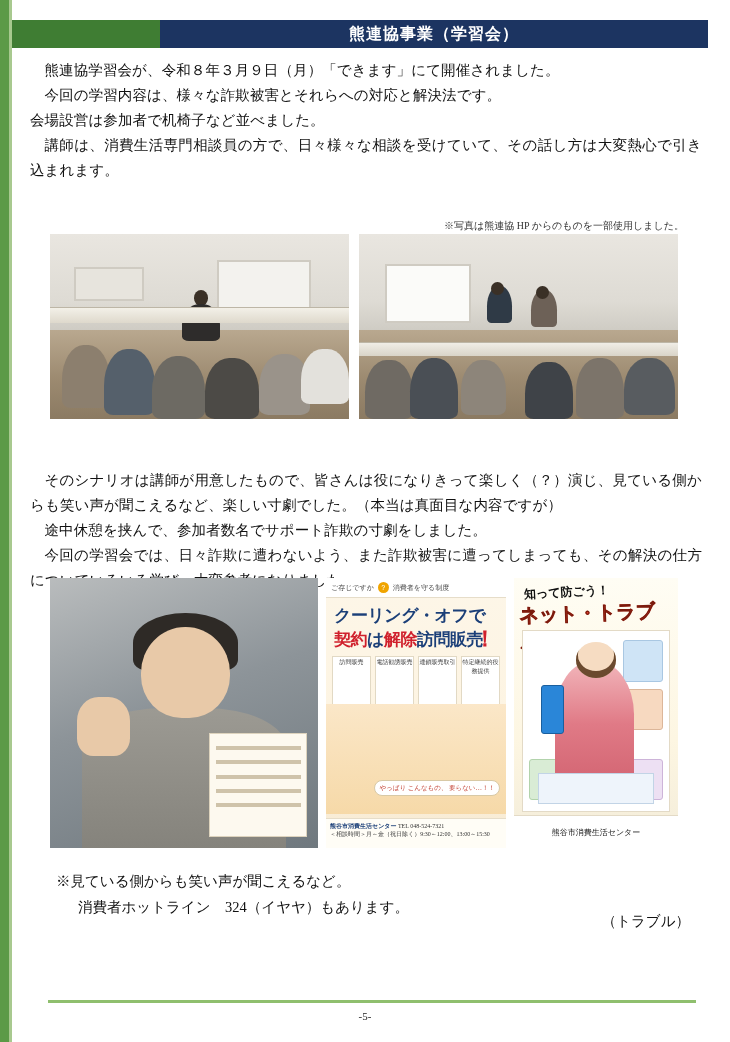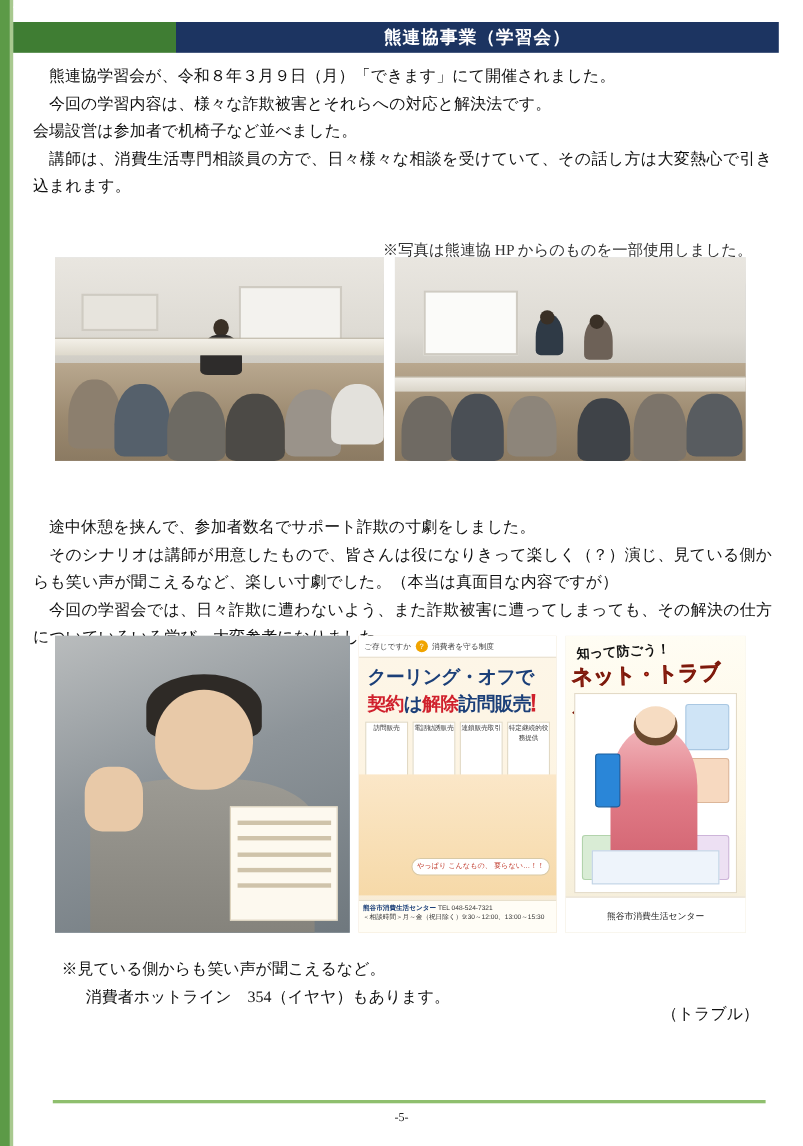--- a/index.html
+++ b/index.html
@@ -81,21 +81,21 @@
     text-indent: 0;
   }
   #para-block-1 { top: 58px; }
   #para-block-2 { top: 468px; }
   .photo-note {
     position: absolute;
     left: 30px;
     top: 219px;
     width: 672px;
     text-align: right;
-    font-size: 14px;
+    font-size: 10px;
     color: #333;
     padding-right: 18px;
     box-sizing: border-box;
   }
 
   
   .photo-row-1 {
     position: absolute;
     left: 50px;
     top: 234px;
@@ -165,21 +165,21 @@
     gap: 8px;
   }
   .p3 { width: 268px; height: 270px; background:#9aa0a6; }
   .p4 { width: 180px; height: 270px; background:#efe7d8; }
   .p5 { width: 164px; height: 270px; background:#f2efe6; }
 
   
   .poster1 {
     position: absolute; inset: 0;
     background: linear-gradient(180deg,#fdf6e8 0%,#fdf4e2 55%,#f7ead2 100%);
-    font-family: Liberation Sans, sans-serif;
+    font-family: Liberation Serif, serif;
     overflow: hidden;
   }
   .poster1 .pstrip {
     position: absolute; left:0; right:0; top:0; height: 20px;
     background:#ffffff; border-bottom:1px solid #e6ddc9;
     font-size: 7px; color:#444; display:flex; align-items:center; gap:4px; padding:0 5px;
     box-sizing:border-box;
   }
   .poster1 .pbadge {
     background:#f0a400; color:#fff; border-radius:50%;
@@ -410,24 +410,24 @@
         <div class="figure" style="left:52%;bottom:0%;width:15%;height:31%;background:#3f4348;"></div>
         <div class="figure" style="left:68%;bottom:0%;width:15%;height:33%;background:#7c746a;"></div>
         <div class="figure" style="left:83%;bottom:2%;width:16%;height:31%;background:#585c60;"></div>
         <div class="tablefront" style="bottom:34%;height:7%;"></div>
       </div>
     </div>
   </div>
 
   <div class="body-text" id="para-block-2">
     <p class="para">
+      <span>そのシナリオは講師が用意したもので、皆さんは役になりきって楽しく（？）演じ、見ている側からも笑い声が聞こえるなど、楽しい寸劇でした。（本当は真面目な内容ですが）</span>
+    </p>
+    <p class="para">
       <span>途中休憩を挟んで、参加者数名でサポート詐欺の寸劇をしました。</span>
-    </p>
-    <p class="para">
-      <span>そのシナリオは講師が用意したもので、皆さんは役になりきって楽しく（？）演じ、見ている側からも笑い声が聞こえるなど、楽しい寸劇でした。（本当は真面目な内容ですが）</span>
     </p>
     <p class="para">
       <span>今回の学習会では、日々詐欺に遭わないよう、また詐欺被害に遭ってしまっても、その解決の仕方についていろいろ学び、大変参考になりました。</span>
     </p>
   </div>
 
   <div class="photo-row-2">
 
     <div class="photo p3">
       <div class="portrait">
@@ -499,21 +499,21 @@
           <div class="notebox"></div>
         </div>
         <div class="pfoot2">熊谷市消費生活センター</div>
       </div>
     </div>
 
   </div>
 
   <div class="closing">
     <div>※見ている側からも笑い声が聞こえるなど。</div>
-    <div class="line2">消費者ホットライン　354（イヤヤ）もあります。</div>
+    <div class="line2">消費者ホットライン　324（イヤヤ）もあります。</div>
   </div>
 
   <div class="signature">（トラブル）</div>
 
   <div class="footer-rule"></div>
   <div class="page-num">-5-</div>
 
 </div>
 
 </body></html>

